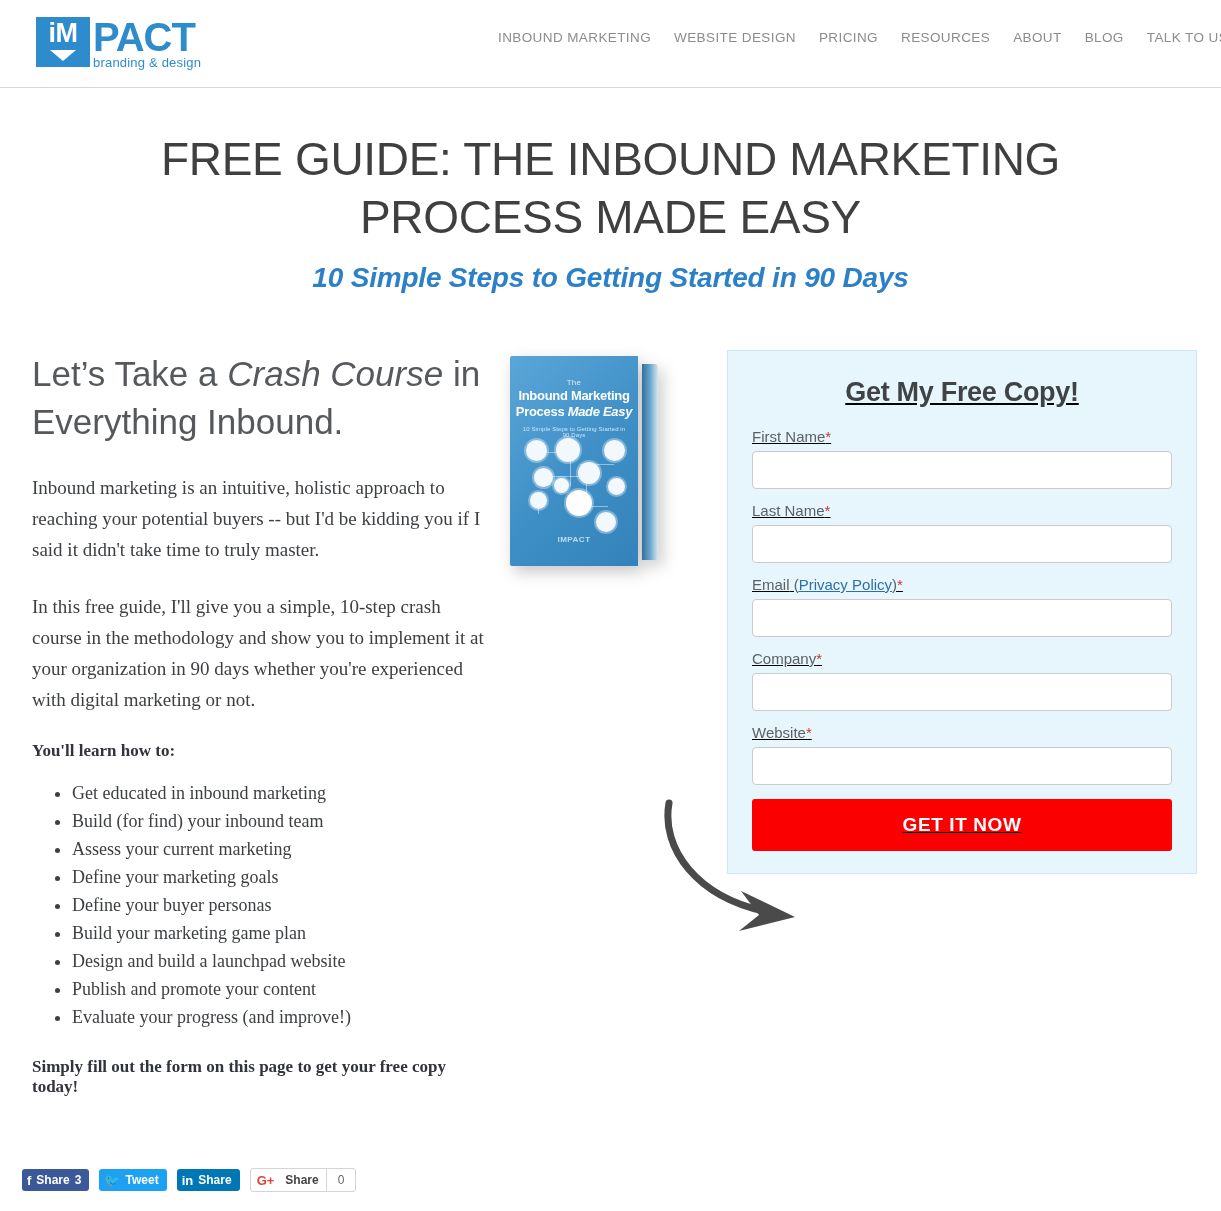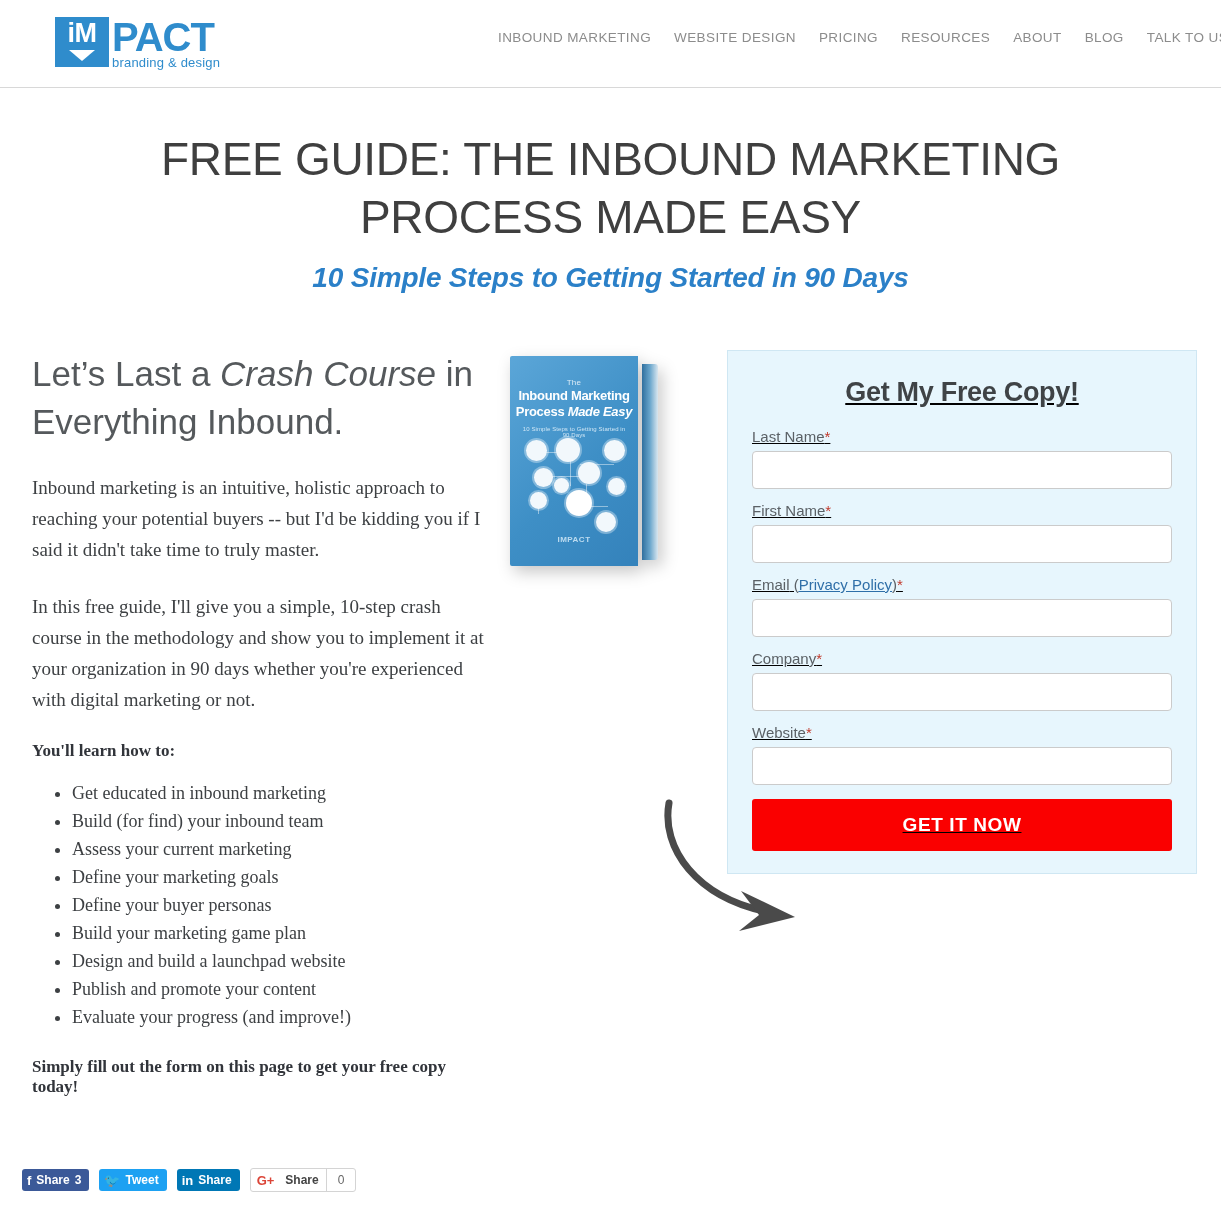--- a/index.html
+++ b/index.html
@@ -13,21 +13,20 @@
     position: relative;
   }
 
   
   .site-header {
     height: 88px;
     border-bottom: 1px solid #d8d8d8;
     display: flex;
     align-items: center;
     position: relative;
-    padding-left: 19px;
   }
   .logo-wrap {
     margin-left: 36px;
     display: flex;
     align-items: flex-start;
     text-decoration: none;
   }
   .logo-mark {
     width: 54px;
     height: 50px;
@@ -338,21 +337,21 @@
 </div>
 
 <div class="hero">
   <h1 class="hero-title">FREE GUIDE: THE INBOUND MARKETING PROCESS MADE EASY</h1>
   <div class="hero-sub">10 Simple Steps to Getting Started in 90 Days</div>
 </div>
 
 <div class="content">
 
   <div class="col-left">
-    <h2 class="left-head"><span>Let’s Last a </span><em>Crash Course</em><span> in Everything Inbound.</span></h2>
+    <h2 class="left-head"><span>Let’s Take a </span><em>Crash Course</em><span> in Everything Inbound.</span></h2>
 
     <p class="body-copy">Inbound marketing is an intuitive, holistic approach to reaching your potential buyers -- but I'd be kidding you if I said it didn't take time to truly master.</p>
 
     <p class="body-copy"><span>In this free guide, I'll give you </span><b>a simple, 10-step crash course</b><span> in the methodology and show you to implement it at your organization in 90 days whether you're experienced with digital marketing or not.</span></p>
 
     <p class="learn-lead">You'll learn how to:</p>
 
     <ul class="bullets">
       <li>Get educated in inbound marketing</li>
       <li>Build (for find) your inbound team</li>
@@ -398,26 +397,26 @@
         <div class="eb-logo">IMPACT</div>
       </div>
     </div>
   </div>
 
   <div class="col-right">
     <div class="form-panel">
       <div class="form-title">Get My Free Copy!</div>
 
       <div class="field">
+        <label class="field-label"><span>First Name</span><span class="req">*</span></label>
+        <input class="field-input" type="text" value="" style="">
+      </div>
+
+      <div class="field">
         <label class="field-label"><span>Last Name</span><span class="req">*</span></label>
-        <input class="field-input" type="text" value="" style="">
-      </div>
-
-      <div class="field">
-        <label class="field-label"><span>First Name</span><span class="req">*</span></label>
         <input class="field-input" type="text" value="" style="">
       </div>
 
       <div class="field">
         <label class="field-label"><span>Email</span><span> (</span><a>Privacy Policy</a><span>)</span><span class="req">*</span></label>
         <input class="field-input" type="text" value="" style="">
       </div>
 
       <div class="field">
         <label class="field-label"><span>Company</span><span class="req">*</span></label>

